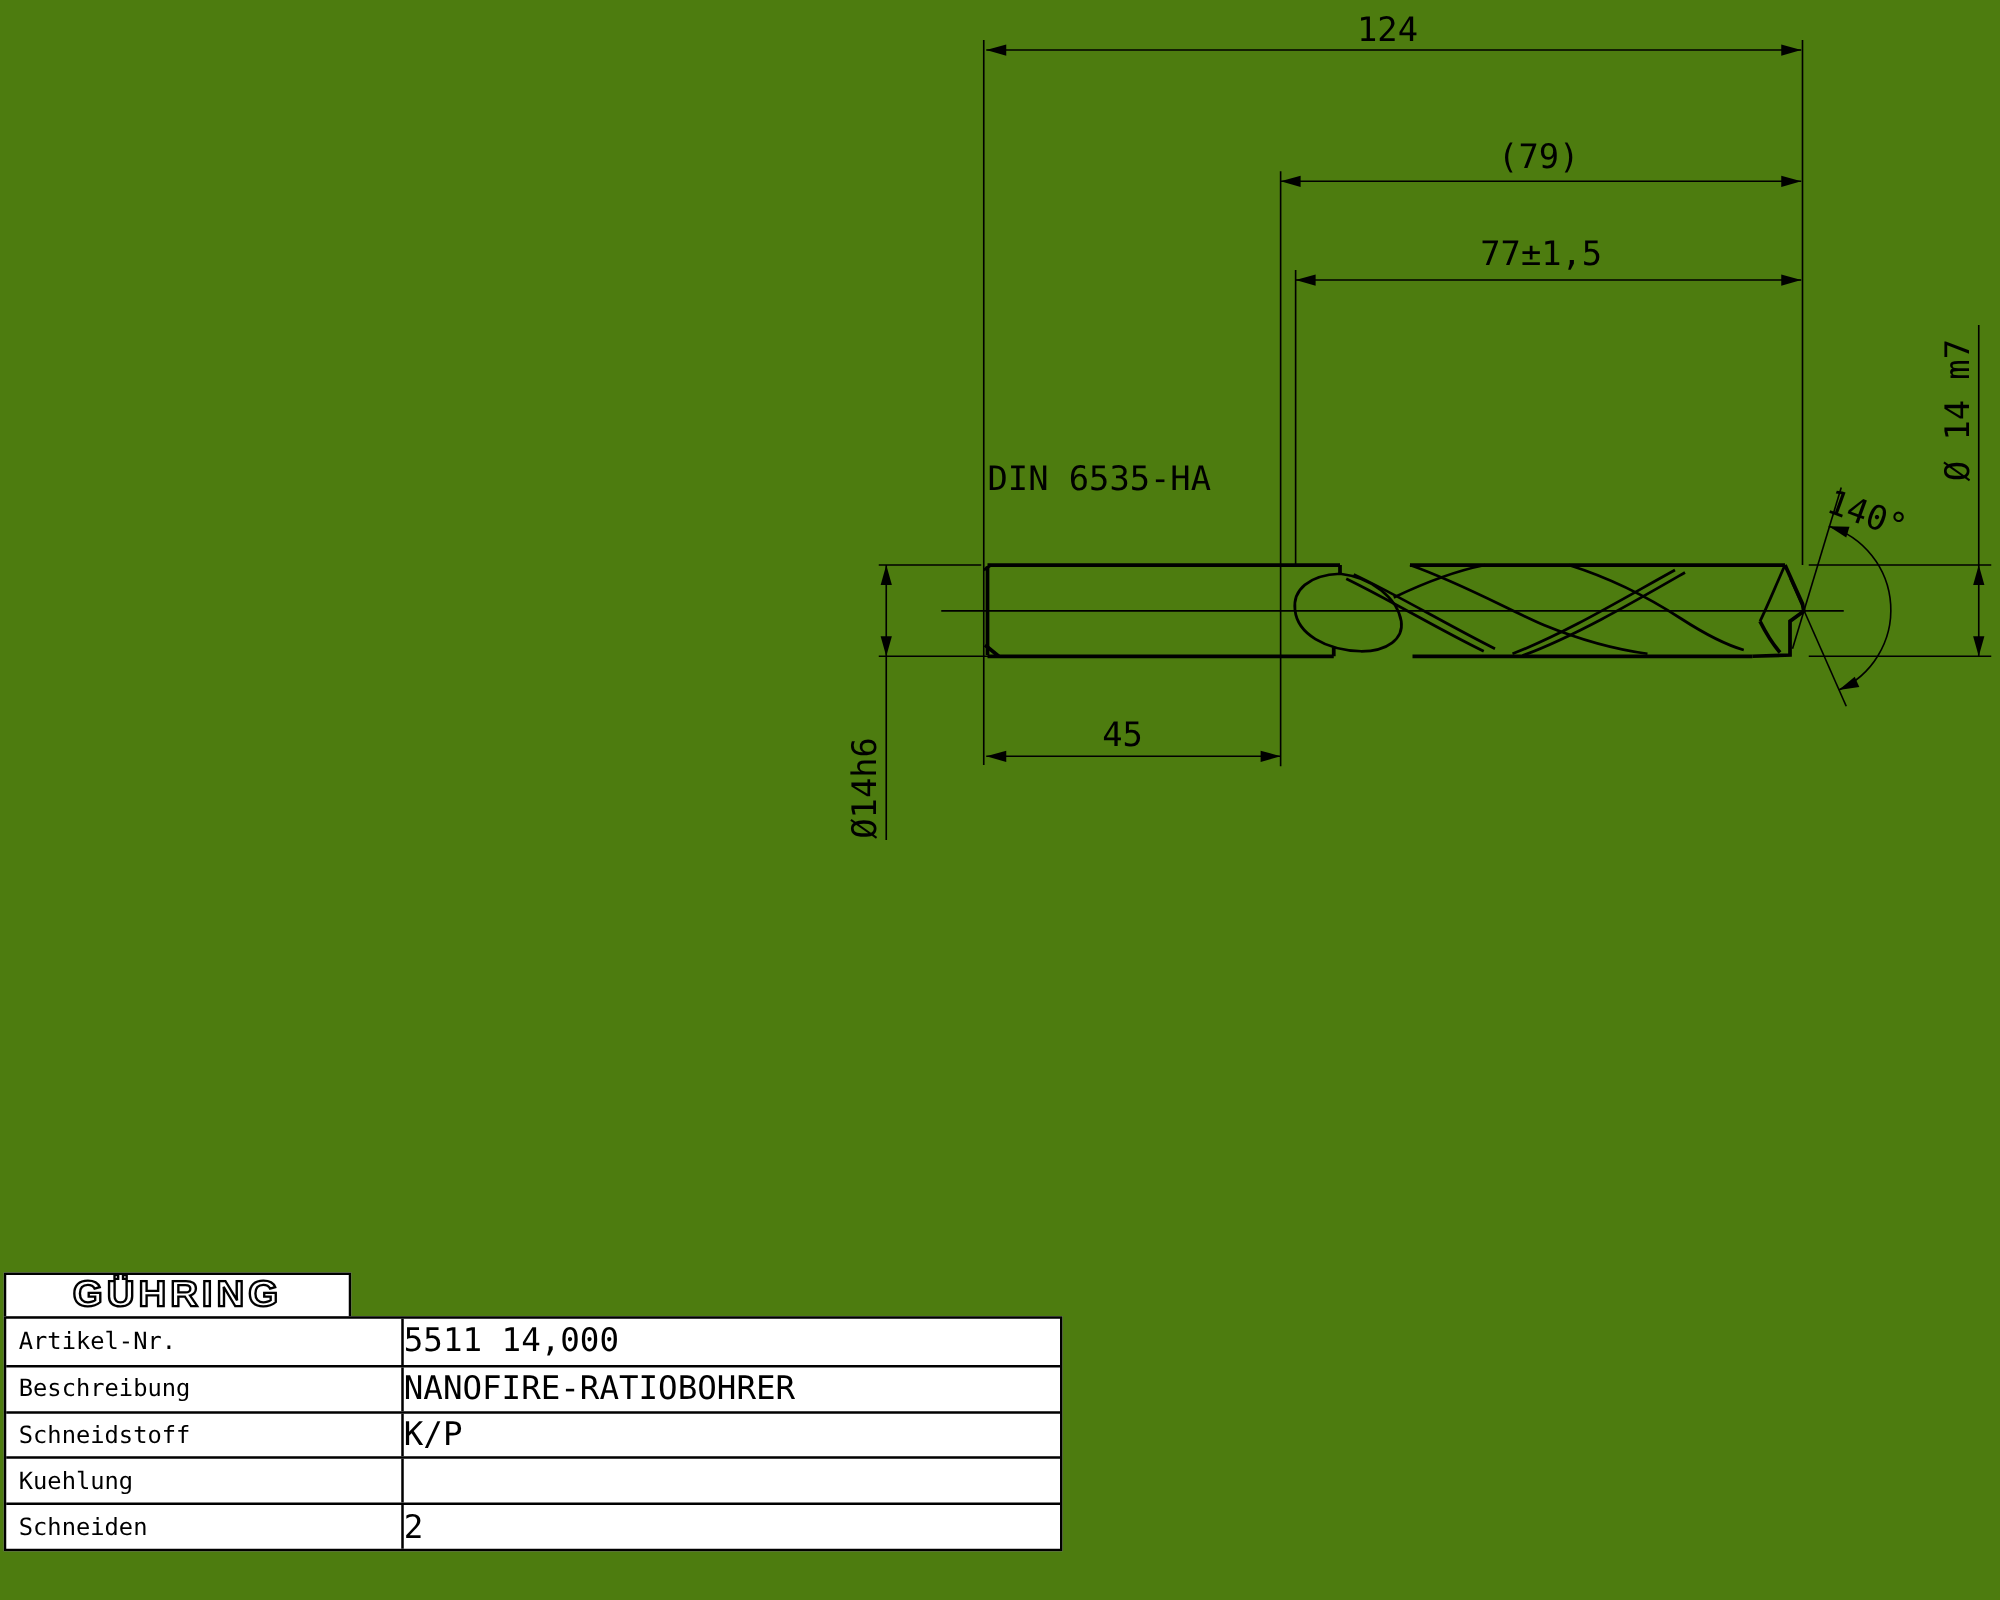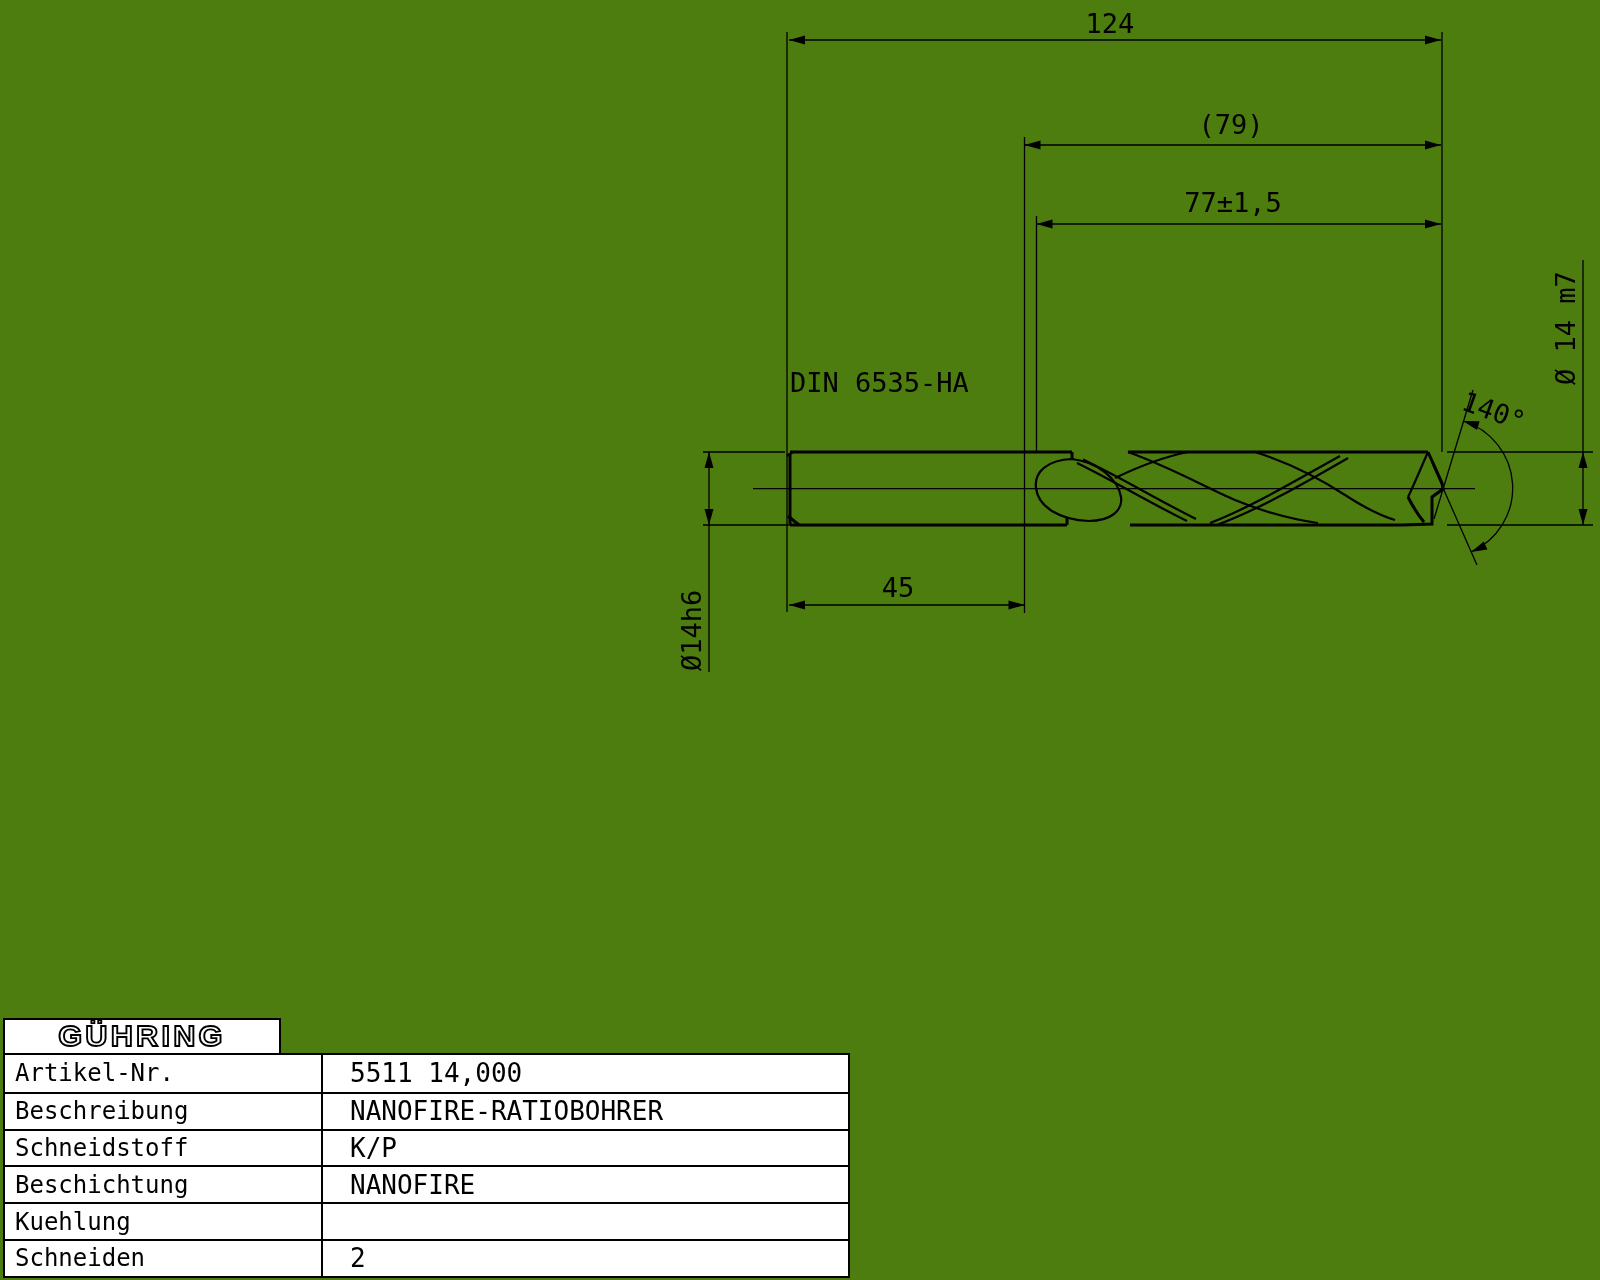--- a/index.html
+++ b/index.html
@@ -18,22 +18,22 @@
              display:flex;align-items:center;justify-content:center;}
   .logo-text{font-family:"Liberation Sans", sans-serif;font-weight:bold;font-size:29px;
              letter-spacing:3px;color:#fff;-webkit-text-stroke:1.8px #000;
              text-shadow:0 0 1px #000;transform:scaleX(1.06);white-space:nowrap;}
   #data-table{position:absolute;left:3px;top:1053px;width:847px;
               border:2px solid #000;box-sizing:border-box;background:#fff;}
   .trow{display:flex;height:36.8px;border-top:2px solid #000;box-sizing:border-box;}
   .trow:first-child{border-top:none;}
   .tcell-label{width:318px;border-right:2px solid #000;box-sizing:border-box;
                display:flex;align-items:center;padding-left:10px;
-               font-size:24px;color:#000;white-space:nowrap;}
-  .tcell-value{flex:1;display:flex;align-items:center;padding-left:27px;
+               font-size:19px;color:#000;white-space:nowrap;}
+  .tcell-value{flex:1;display:flex;align-items:center;padding-left:0;
                font-size:26px;color:#000;white-space:nowrap;}
 </style>
 </head>
 <body>
 
 <div id="page">
 
   <svg id="drawing" width="1600" height="1000" viewBox="0 0 1600 1000">
 
     <line class="thin" x1="753" y1="488.7" x2="1475" y2="488.7" stroke-width="1"></line>
@@ -148,24 +148,20 @@
     </div>
     <div class="trow">
       <div class="tcell-label">Beschreibung</div>
       <div class="tcell-value">NANOFIRE-RATIOBOHRER</div>
     </div>
     <div class="trow">
       <div class="tcell-label">Schneidstoff</div>
       <div class="tcell-value">K/P</div>
     </div>
     <div class="trow">
-      <div class="tcell-label">Beschichtung</div>
-      <div class="tcell-value">NANOFIRE</div>
-    </div>
-    <div class="trow">
       <div class="tcell-label">Kuehlung</div>
     </div>
     <div class="trow">
       <div class="tcell-label">Schneiden</div>
       <div class="tcell-value">2</div>
     </div>
   </div>
 
 </div>
 

